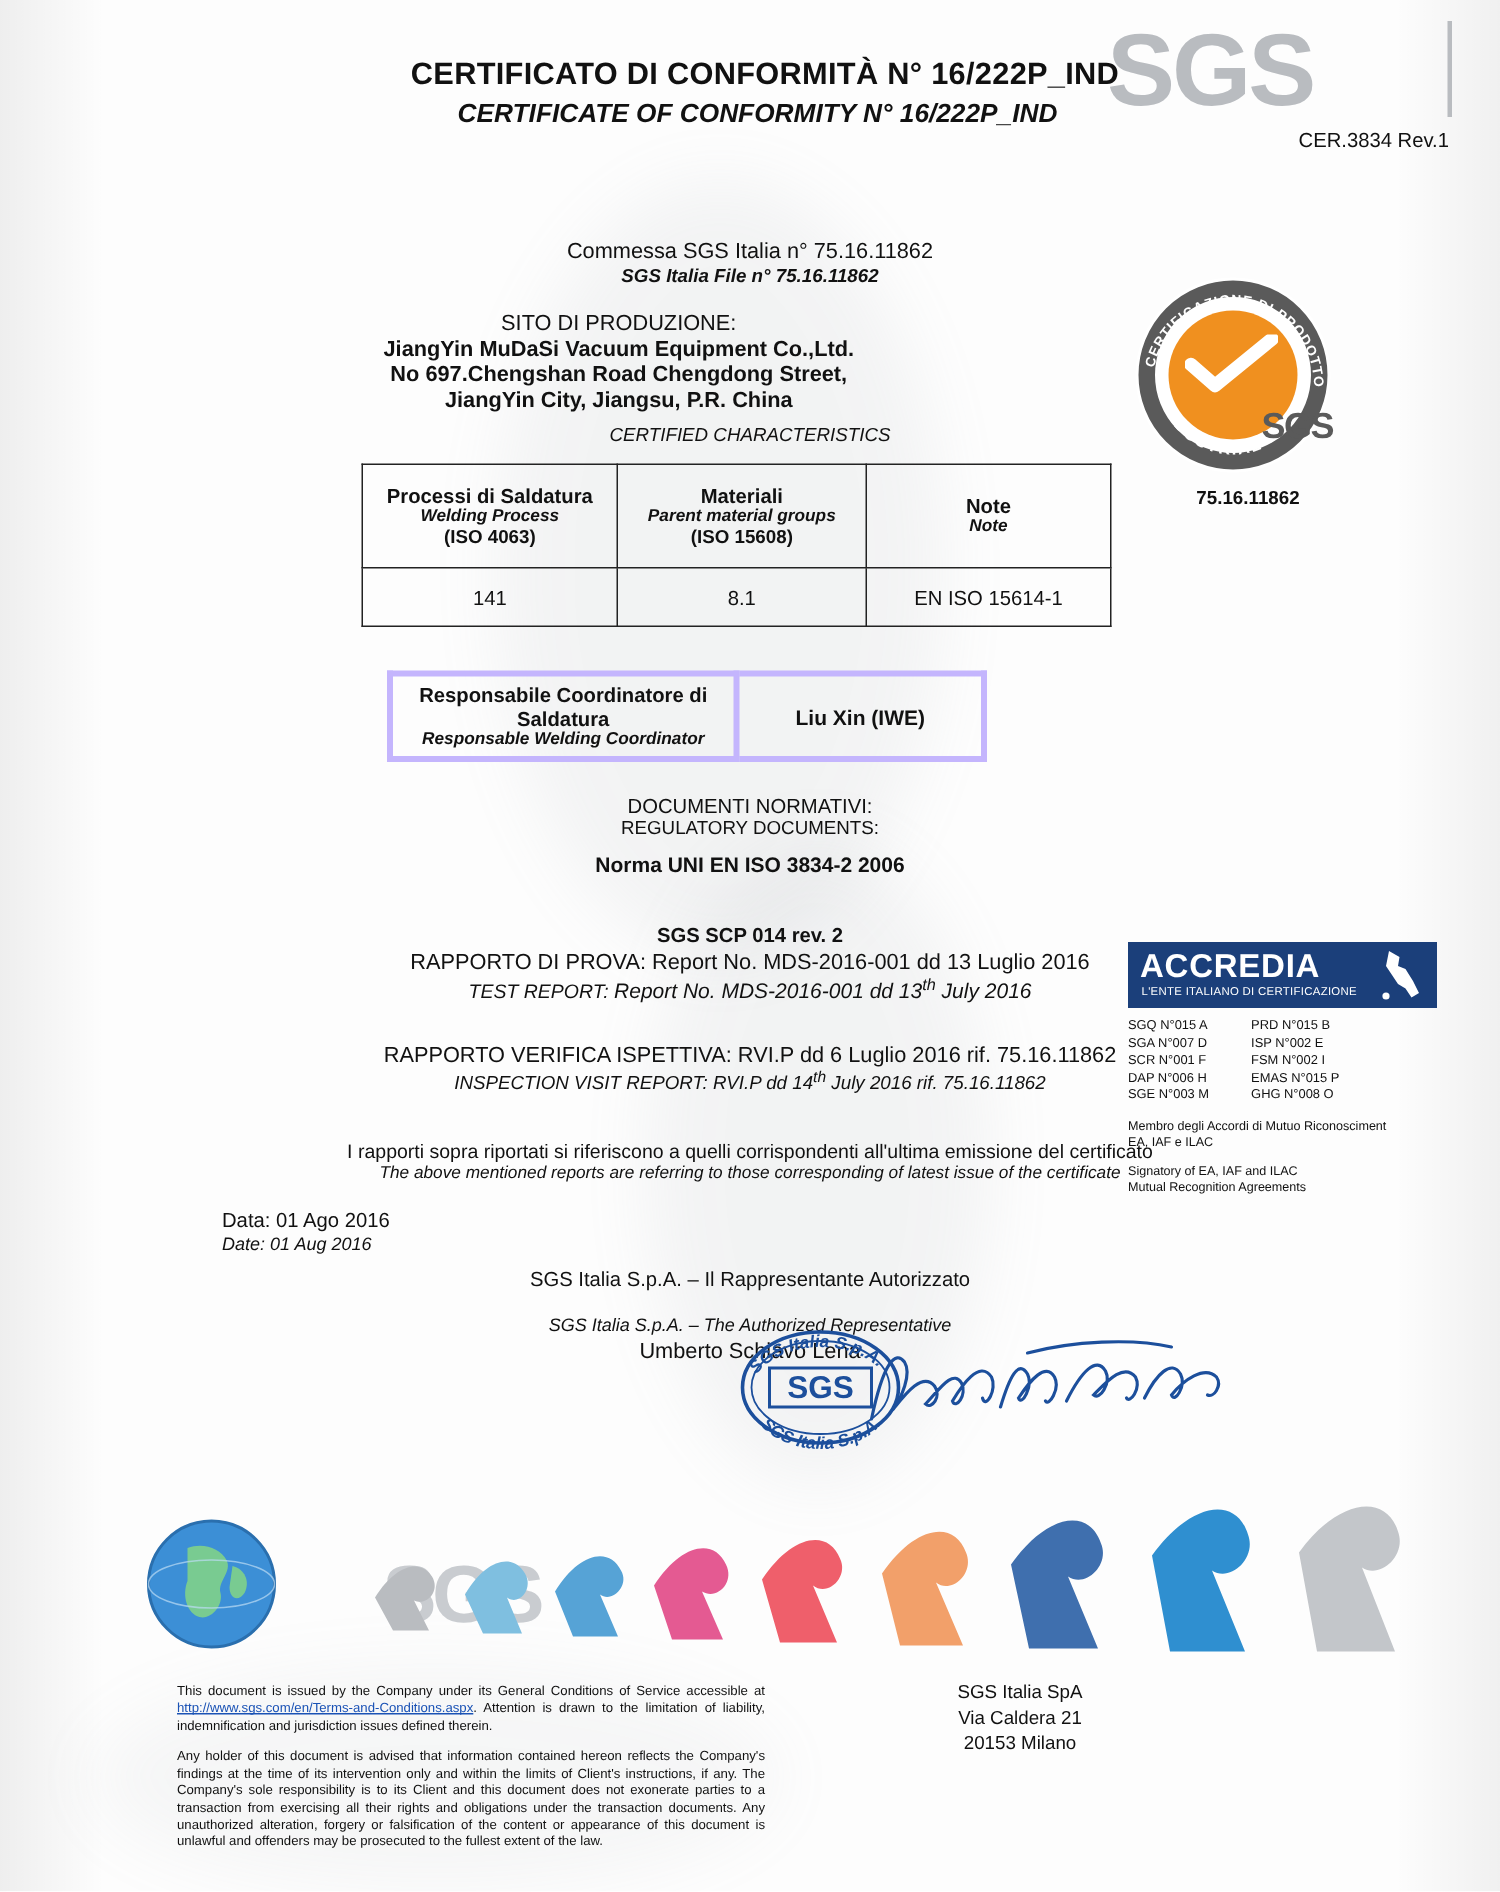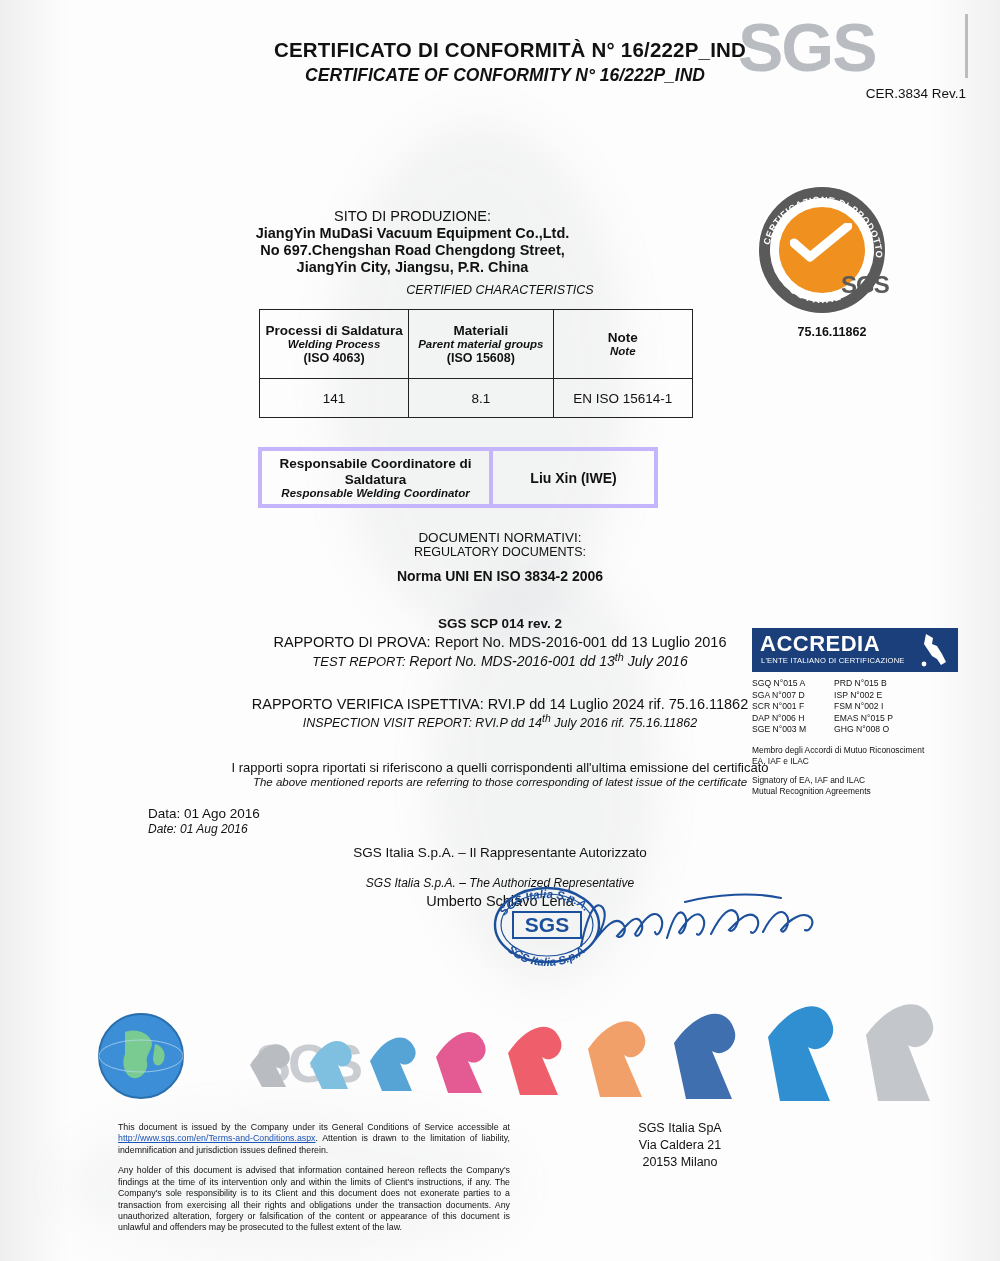--- a/index.html
+++ b/index.html
@@ -29,21 +29,21 @@
 
   .site{position:absolute;left:0;top:208px;width:825px;text-align:center;}
   .site .l1{font-size:14.5px;}
   .site .l2,.site .l3{font-size:14.5px;font-weight:bold;margin-top:1px;}
 
   .carat{position:absolute;left:0;top:283px;width:1000px;text-align:center;}
   .carat .l1{font-size:13.5px;}
   .carat .l2{font-size:12.5px;font-style:italic;}
 
   
-  table.cert{position:absolute;left:259px;top:309px;border-collapse:collapse;width:434px;}
+  table.cert{position:absolute;left:241px;top:309px;border-collapse:collapse;width:500px;}
   table.cert td,table.cert th{border:1px solid #222;text-align:center;padding:4px 4px;}
   table.cert th{height:60px;vertical-align:middle;}
   .th-it{font-size:13.5px;font-weight:bold;line-height:1.12;}
   .th-en{font-size:11.5px;font-style:italic;font-weight:bold;line-height:1.15;}
   .th-sub{font-size:12.5px;font-weight:bold;}
   table.cert td.val{font-size:13.5px;font-weight:normal;height:30px;}
 
   table.coord{position:absolute;left:258px;top:447px;border-collapse:collapse;width:400px;}
   table.coord td{border:4px solid #c4b5fd;text-align:center;padding:5px 6px;vertical-align:middle;}
   .coord-l{width:215px;}
@@ -131,20 +131,24 @@
   <div class="hdr">
     <div class="title-it">CERTIFICATO DI CONFORMITÀ N° 16/222P_IND</div>
     <div class="title-en">CERTIFICATE OF CONFORMITY N° 16/222P_IND</div>
   </div>
   <div class="sgs-logo">
     <div class="txt">SGS</div>
     <div class="bar"></div>
   </div>
   <div class="rev">CER.3834 Rev.1</div>
 
+  <div class="commessa">
+    <div class="l1">Commessa SGS Italia n° 75.16.11862</div>
+    <div class="l2">SGS Italia File n° 75.16.11862</div>
+  </div>
 
   <div class="site">
     <div class="l1">SITO DI PRODUZIONE:</div>
     <div class="l2">JiangYin MuDaSi Vacuum Equipment Co.,Ltd.</div>
     <div class="l3">No 697.Chengshan Road Chengdong Street,</div>
     <div class="l3">JiangYin City, Jiangsu, P.R. China</div>
   </div>
 
   <div class="carat">
     <div class="l2">CERTIFIED CHARACTERISTICS</div>
@@ -202,21 +206,21 @@
     </div>
     <div class="l2">
       <span>TEST REPORT:</span>
       <span style="font-size:14px;">Report No. MDS-2016-001 dd 13</span><sup>th</sup><span style="font-size:14px;"> July 2016</span>
     </div>
   </div>
 
   <div class="rapp2">
     <div class="l1">
       <span>RAPPORTO VERIFICA ISPETTIVA:</span>
-      <span>RVI.P dd 14 Luglio 2024 rif. 75.16.11862</span>
+      <span>RVI.P dd 6 Luglio 2016 rif. 75.16.11862</span>
     </div>
     <div class="l2">
       <span>INSPECTION VISIT REPORT:</span>
       <span>RVI.P dd 14</span><sup>th</sup><span> July 2016 rif. 75.16.11862</span>
     </div>
   </div>
 
   <div class="note-rep">
     <div class="l1">I rapporti sopra riportati si riferiscono a quelli corrispondenti  all'ultima emissione del certificato</div>
     <div class="l2">The above mentioned reports are referring to those corresponding of  latest issue of the certificate</div>

